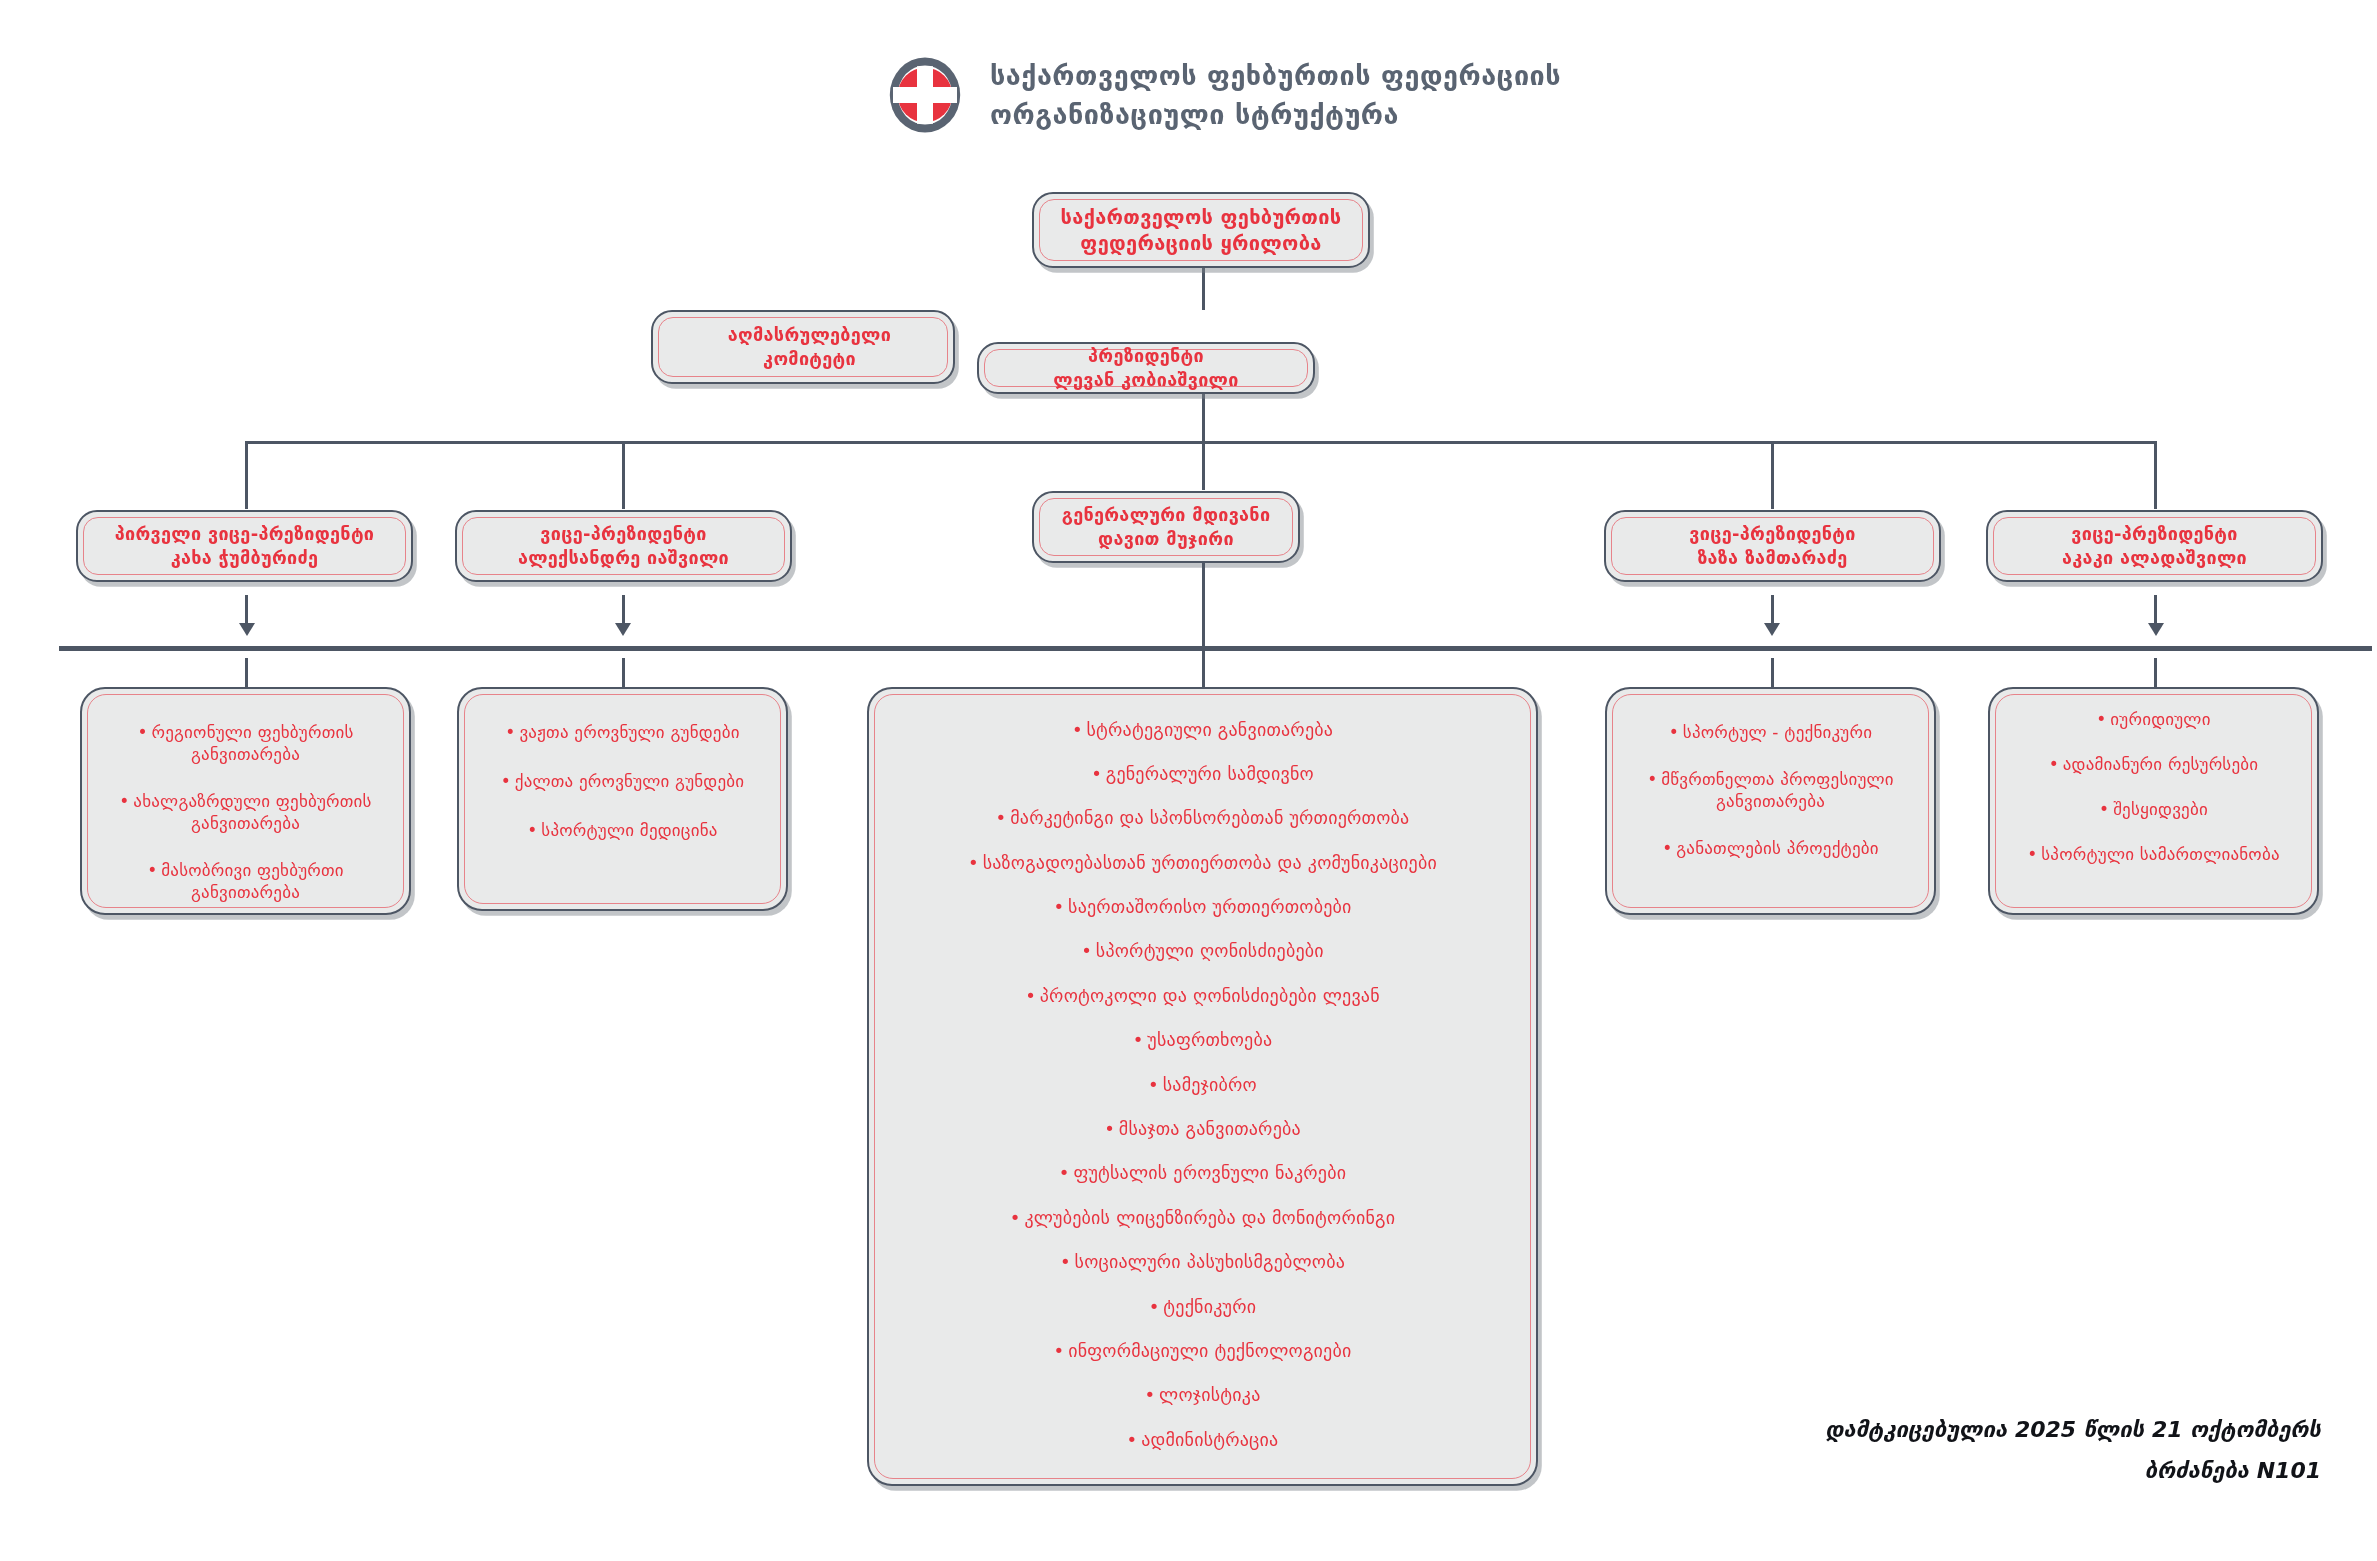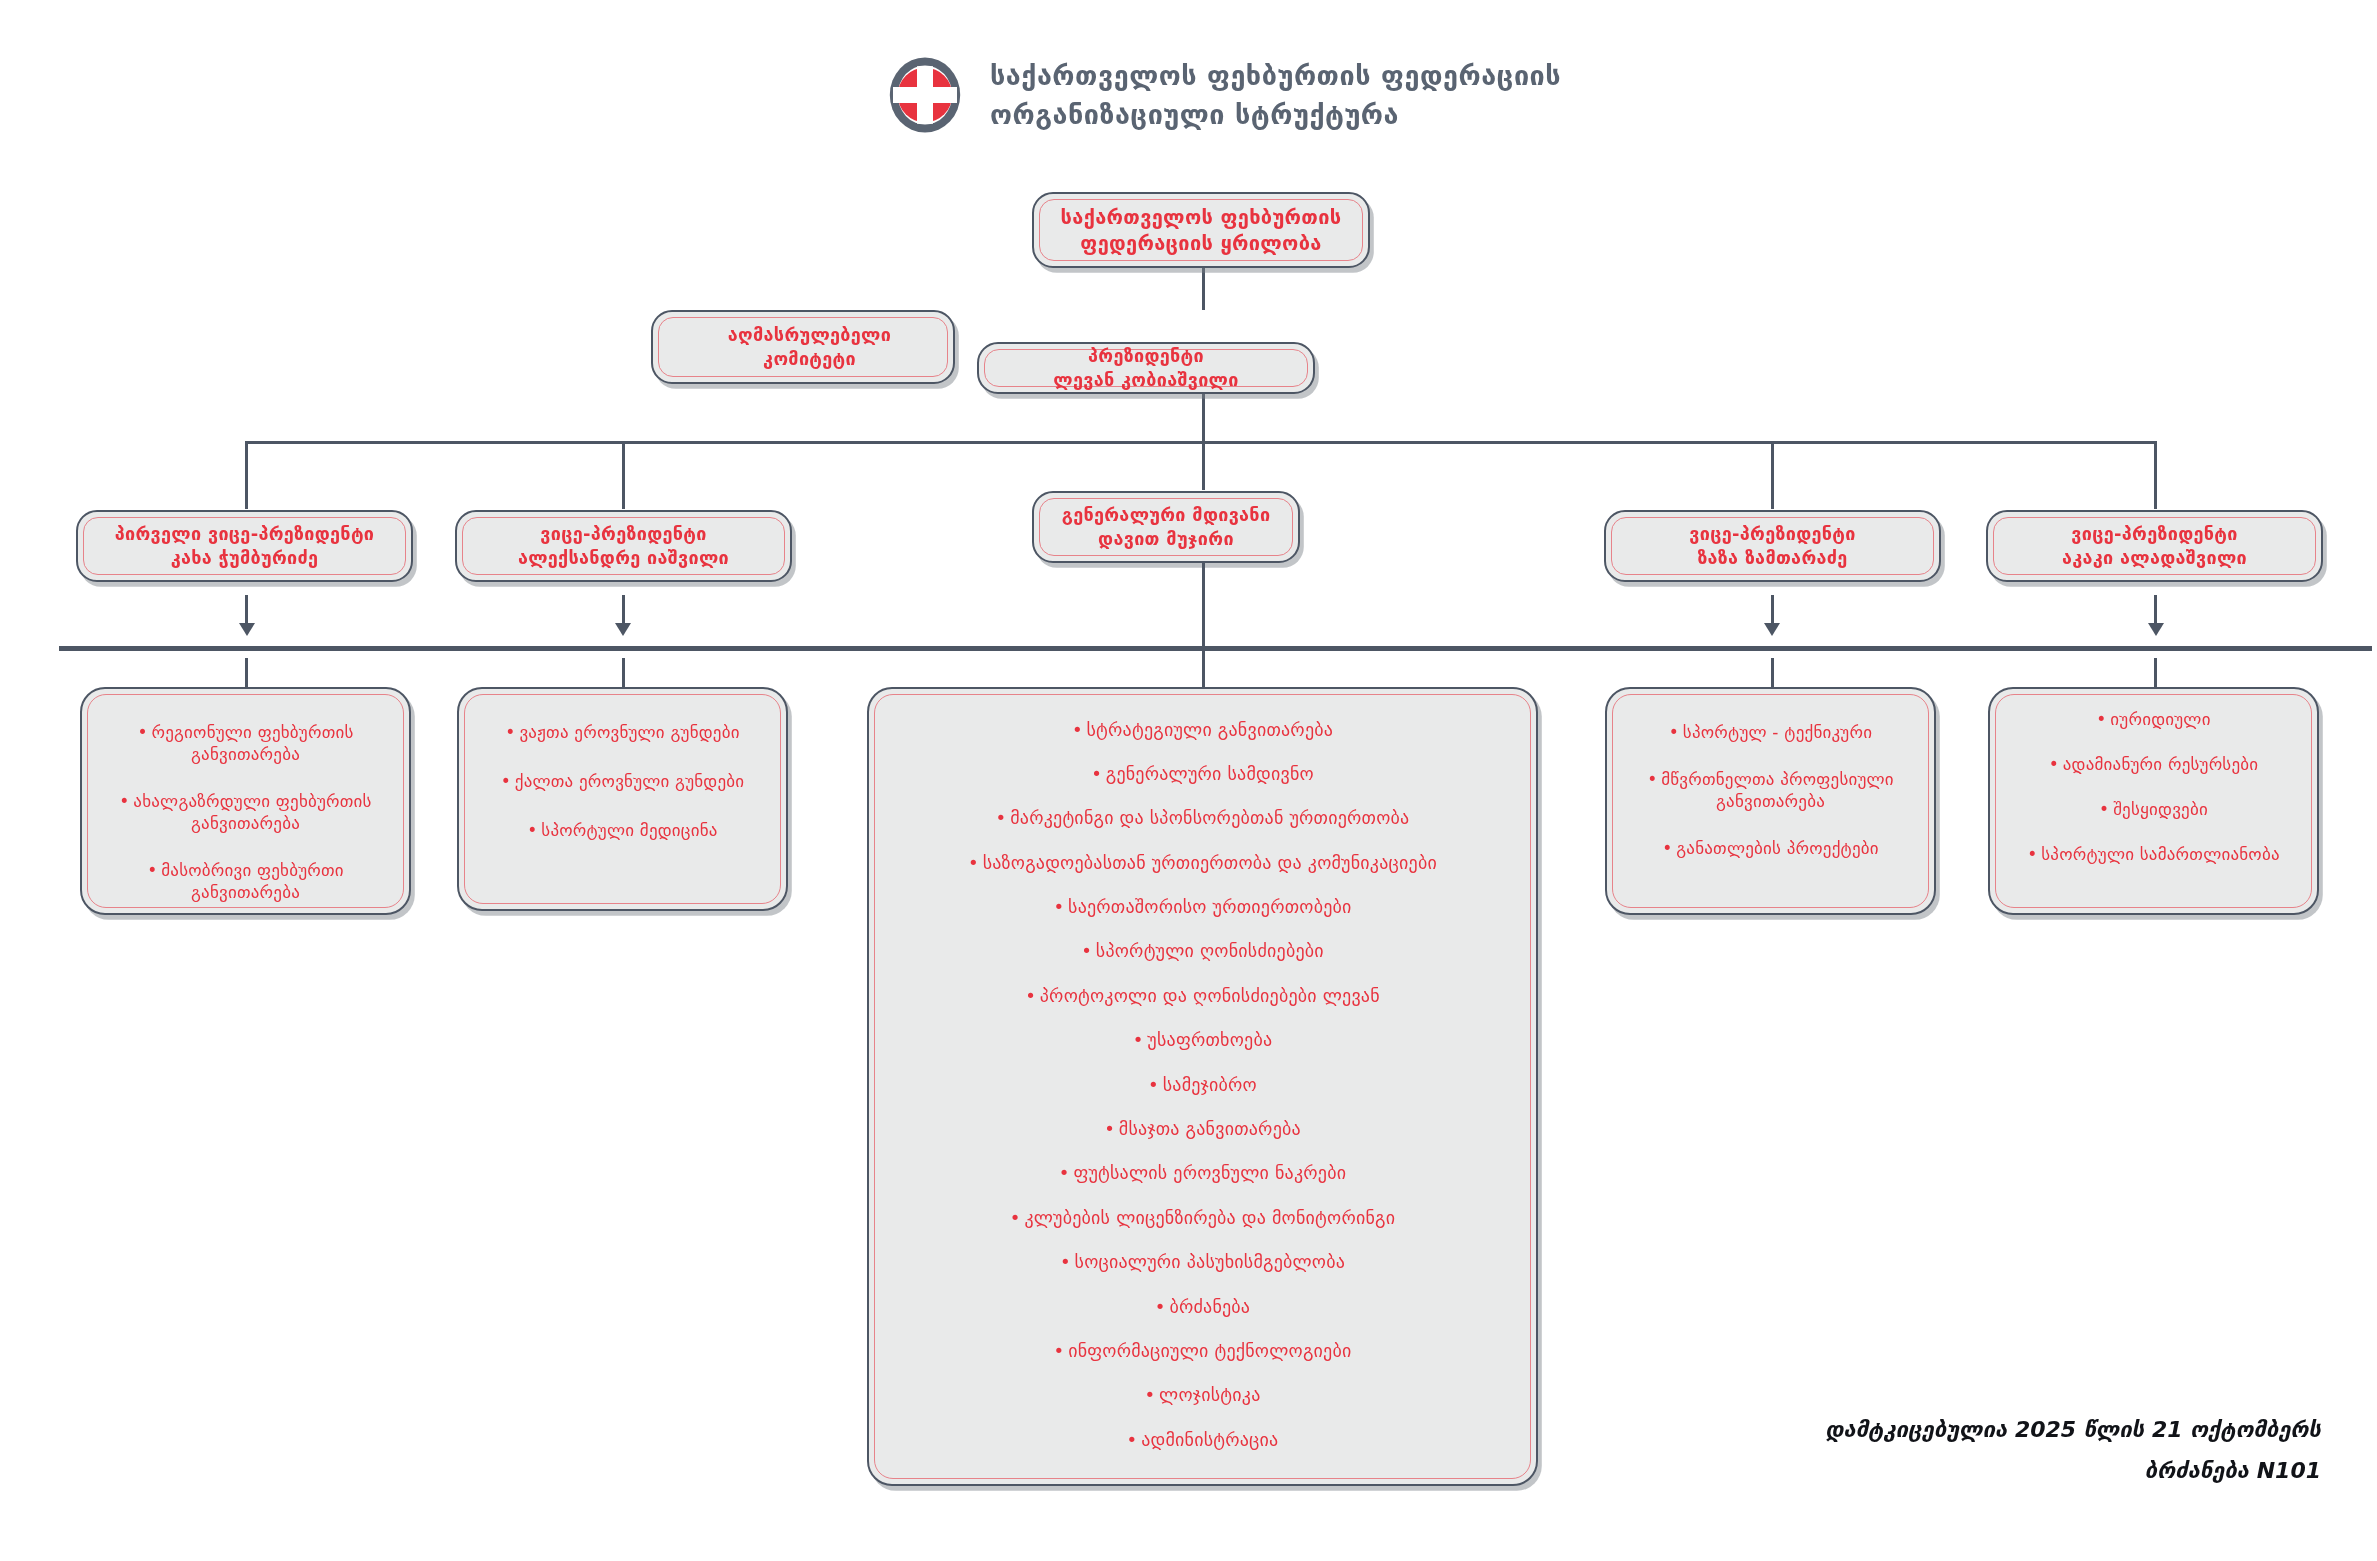--- a/index.html
+++ b/index.html
@@ -279,21 +279,21 @@
       <div class="bullet-item"><span class="dot">•</span><span>საზოგადოებასთან ურთიერთობა და კომუნიკაციები</span></div>
       <div class="bullet-item"><span class="dot">•</span><span>საერთაშორისო ურთიერთობები</span></div>
       <div class="bullet-item"><span class="dot">•</span><span>სპორტული ღონისძიებები</span></div>
       <div class="bullet-item"><span class="dot">•</span><span>პროტოკოლი და ღონისძიებები ლევან</span></div>
       <div class="bullet-item"><span class="dot">•</span><span>უსაფრთხოება</span></div>
       <div class="bullet-item"><span class="dot">•</span><span>სამეჯიბრო</span></div>
       <div class="bullet-item"><span class="dot">•</span><span>მსაჯთა განვითარება</span></div>
       <div class="bullet-item"><span class="dot">•</span><span>ფუტსალის ეროვნული ნაკრები</span></div>
       <div class="bullet-item"><span class="dot">•</span><span>კლუბების ლიცენზირება და მონიტორინგი</span></div>
       <div class="bullet-item"><span class="dot">•</span><span>სოციალური პასუხისმგებლობა</span></div>
-      <div class="bullet-item"><span class="dot">•</span><span>ბრძანება</span></div>
+      <div class="bullet-item"><span class="dot">•</span><span>ტექნიკური</span></div>
       <div class="bullet-item"><span class="dot">•</span><span>ინფორმაციული ტექნოლოგიები</span></div>
       <div class="bullet-item"><span class="dot">•</span><span>ლოჯისტიკა</span></div>
       <div class="bullet-item"><span class="dot">•</span><span>ადმინისტრაცია</span></div>
     </div>
   </div>
 
   <div class="node content-node" style="left:1605px; top:687px; width:331px; height:228px;">
     <div class="bullet-list" style="gap:25px; padding-top:32px;">
       <div class="bullet-item"><span class="dot">•</span><span>სპორტულ - ტექნიკური</span></div>
       <div class="bullet-item"><span class="dot">•</span><span>მწვრთნელთა პროფესიული განვითარება</span></div>

